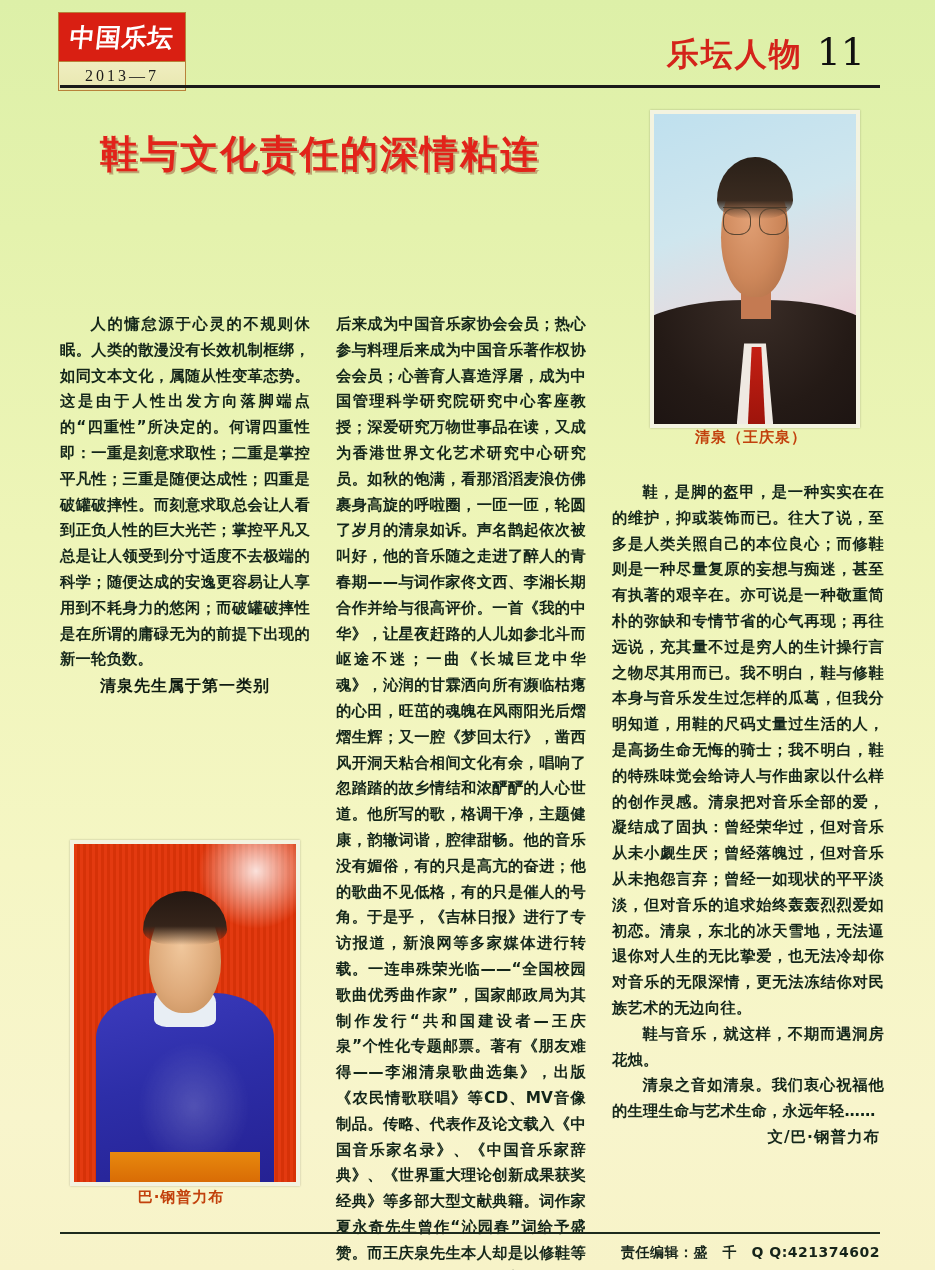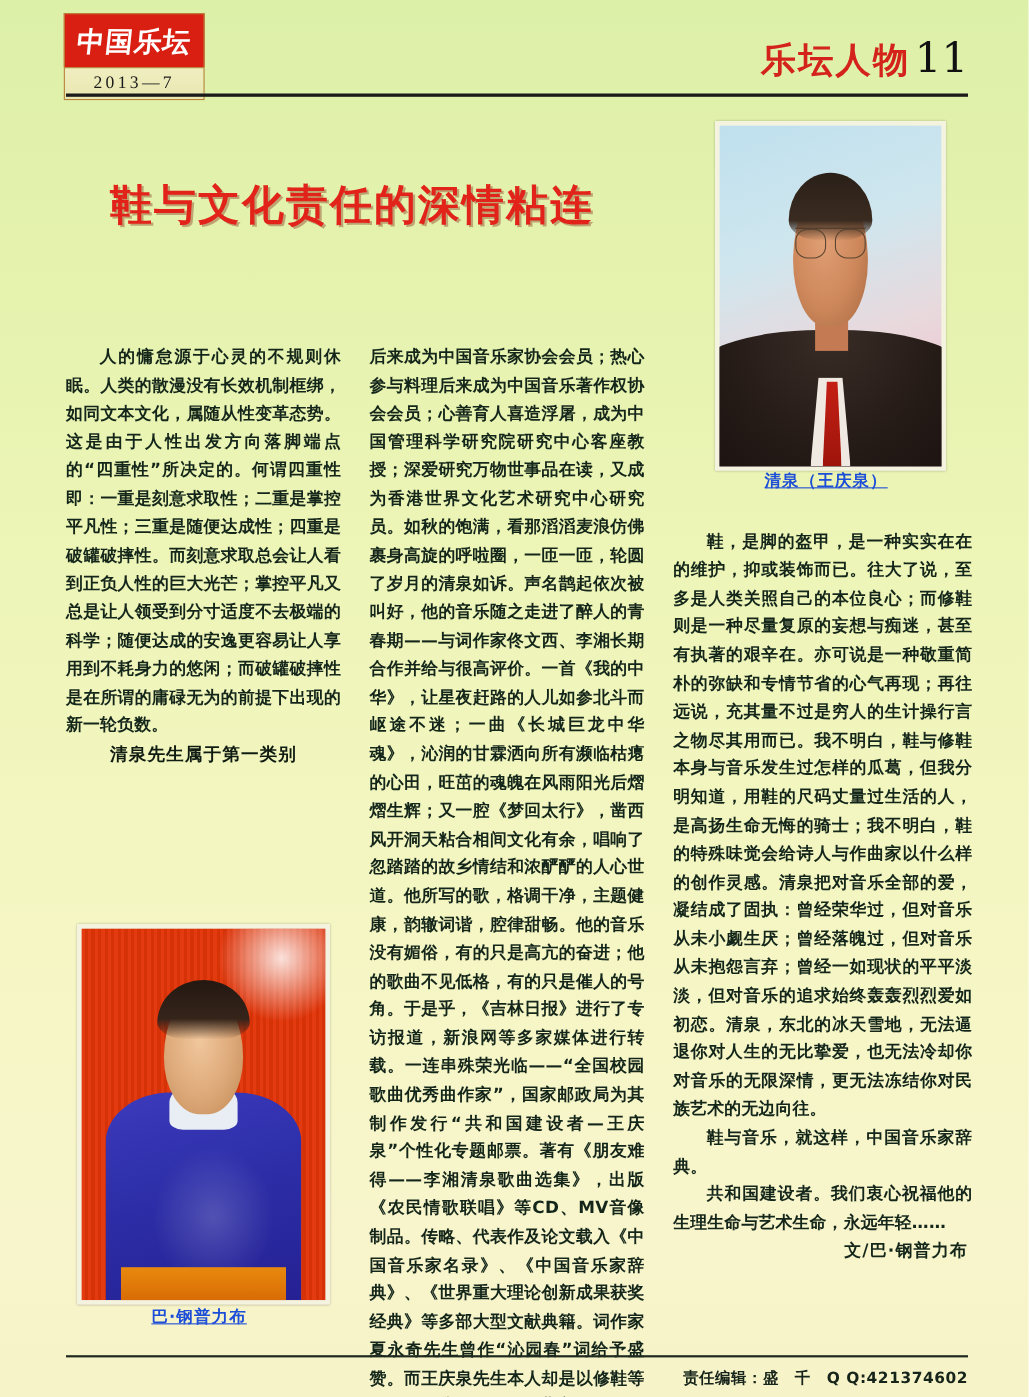--- a/index.html
+++ b/index.html
@@ -59,25 +59,25 @@
   }
   .logo-year span {
     font-size: 16px;
     letter-spacing: 3px;
     color: #1a1a1a;
     font-family: Liberation Serif, serif;
   }
 
   .header-right {
     position: absolute;
-    right: 55px;
+    right: 70px;
     top: 30px;
     display: flex;
     align-items: baseline;
-    gap: 4px;
+    gap: 14px;
   }
   .section-title {
     color: #d4231a;
     font-size: 32px;
     font-weight: bold;
     letter-spacing: 2px;
     font-family: "DejaVu Sans", "Liberation Sans", sans-serif;
   }
   .page-number {
     color: #111;
@@ -90,21 +90,21 @@
     right: 55px;
     top: 85px;
     height: 3px;
     background: #1a1a1a;
   }
 
   
   .title-block {
     position: absolute;
     left: 60px;
-    top: 164px;
+    top: 132px;
     width: 520px;
     text-align: center;
   }
   .main-title {
     color: #e2231a;
     font-size: 38px;
     font-weight: bold;
     letter-spacing: 2px;
     text-shadow: 2px 2px 0 rgba(120,20,10,.35);
     font-family: "DejaVu Sans", "Liberation Sans", sans-serif;
@@ -294,24 +294,23 @@
     width: 38%; height: 16%;
     background: linear-gradient(to bottom, #241812 0%, #35241a 65%, rgba(53,36,26,0) 100%);
     border-radius: 50% 50% 36% 36% / 72% 72% 28% 28%;
   }
 
   .photo-caption {
     position: absolute;
     text-align: center;
     font-size: 15px;
     font-weight: bold;
-    color: #1d4ed8;
+    color: #c2410c;
     letter-spacing: 1px;
     font-family: "DejaVu Sans", "Liberation Sans", sans-serif;
-    text-decoration: underline;
   }
   #caption-top    { left: 612px; top: 428px; width: 278px; }
   #caption-bottom { left: 60px;  top: 1188px; width: 242px; }
 
   
   .footer-rule {
     position: absolute;
     left: 60px;
     right: 55px;
     bottom: 36px;
@@ -363,22 +362,22 @@
     <p>人的慵怠源于心灵的不规则休眠。人类的散漫没有长效机制框绑，如同文本文化，属随从性变革态势。这是由于人性出发方向落脚端点的“四重性”所决定的。何谓四重性即：一重是刻意求取性；二重是掌控平凡性；三重是随便达成性；四重是破罐破摔性。而刻意求取总会让人看到正负人性的巨大光芒；掌控平凡又总是让人领受到分寸适度不去极端的科学；随便达成的安逸更容易让人享用到不耗身力的悠闲；而破罐破摔性是在所谓的庸碌无为的前提下出现的新一轮负数。</p>
     <p class="subhead noindent">清泉先生属于第一类别</p>
   </div>
 
   <div class="col" id="col2">
     <p class="noindent">后来成为中国音乐家协会会员；热心参与料理后来成为中国音乐著作权协会会员；心善育人喜造浮屠，成为中国管理科学研究院研究中心客座教授；深爱研究万物世事品在读，又成为香港世界文化艺术研究中心研究员。如秋的饱满，看那滔滔麦浪仿佛裹身高旋的呼啦圈，一匝一匝，轮圆了岁月的清泉如诉。声名鹊起依次被叫好，他的音乐随之走进了醉人的青春期——与词作家佟文西、李湘长期合作并给与很高评价。一首《我的中华》，让星夜赶路的人儿如参北斗而岖途不迷；一曲《长城巨龙中华魂》，沁润的甘霖洒向所有濒临枯瘪的心田，旺茁的魂魄在风雨阳光后熠熠生辉；又一腔《梦回太行》，凿西风开洞天粘合相间文化有余，唱响了忽踏踏的故乡情结和浓酽酽的人心世道。他所写的歌，格调干净，主题健康，韵辙词谐，腔律甜畅。他的音乐没有媚俗，有的只是高亢的奋进；他的歌曲不见低格，有的只是催人的号角。于是乎，《吉林日报》进行了专访报道，新浪网等多家媒体进行转载。一连串殊荣光临——“全国校园歌曲优秀曲作家”，国家邮政局为其制作发行“共和国建设者—王庆泉”个性化专题邮票。著有《朋友难得——李湘清泉歌曲选集》，出版《农民情歌联唱》等CD、MV音像制品。传略、代表作及论文载入《中国音乐家名录》、《中国音乐家辞典》、《世界重大理论创新成果获奖经典》等多部大型文献典籍。词作家夏永奇先生曾作“沁园春”词给予盛赞。而王庆泉先生本人却是以修鞋等集创作经费的工匠型作曲家。</p>
   </div>
 
   <div class="col" id="col3">
     <p>鞋，是脚的盔甲，是一种实实在在的维护，抑或装饰而已。往大了说，至多是人类关照自己的本位良心；而修鞋则是一种尽量复原的妄想与痴迷，甚至有执著的艰辛在。亦可说是一种敬重简朴的弥缺和专情节省的心气再现；再往远说，充其量不过是穷人的生计操行言之物尽其用而已。我不明白，鞋与修鞋本身与音乐发生过怎样的瓜葛，但我分明知道，用鞋的尺码丈量过生活的人，是高扬生命无悔的骑士；我不明白，鞋的特殊味觉会给诗人与作曲家以什么样的创作灵感。清泉把对音乐全部的爱，凝结成了固执：曾经荣华过，但对音乐从未小觑生厌；曾经落魄过，但对音乐从未抱怨言弃；曾经一如现状的平平淡淡，但对音乐的追求始终轰轰烈烈爱如初恋。清泉，东北的冰天雪地，无法逼退你对人生的无比挚爱，也无法冷却你对音乐的无限深情，更无法冻结你对民族艺术的无边向往。</p>
-    <p>鞋与音乐，就这样，中国音乐家辞典。</p>
-    <p>共和国建设者。我们衷心祝福他的生理生命与艺术生命，永远年轻……</p>
+    <p>鞋与音乐，就这样，不期而遇洞房花烛。</p>
+    <p>清泉之音如清泉。我们衷心祝福他的生理生命与艺术生命，永远年轻……</p>
     <p class="byline noindent">文/巴·钢普力布</p>
   </div>
 
   <div class="photo-frame" id="photo-top">
     <div class="photo-inner">
       <div class="p1-bg"></div>
       <div class="p1-suit"></div>
       <div class="p1-neck"></div>
       <div class="p1-shirt"></div>
       <div class="p1-tie"></div>

